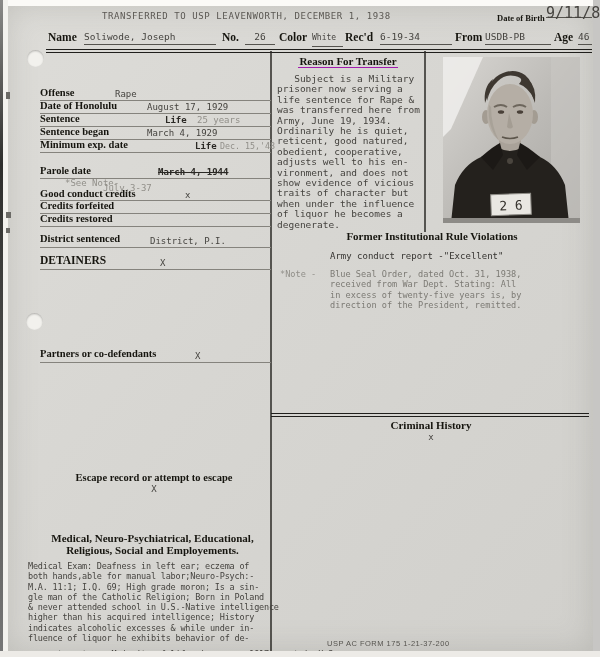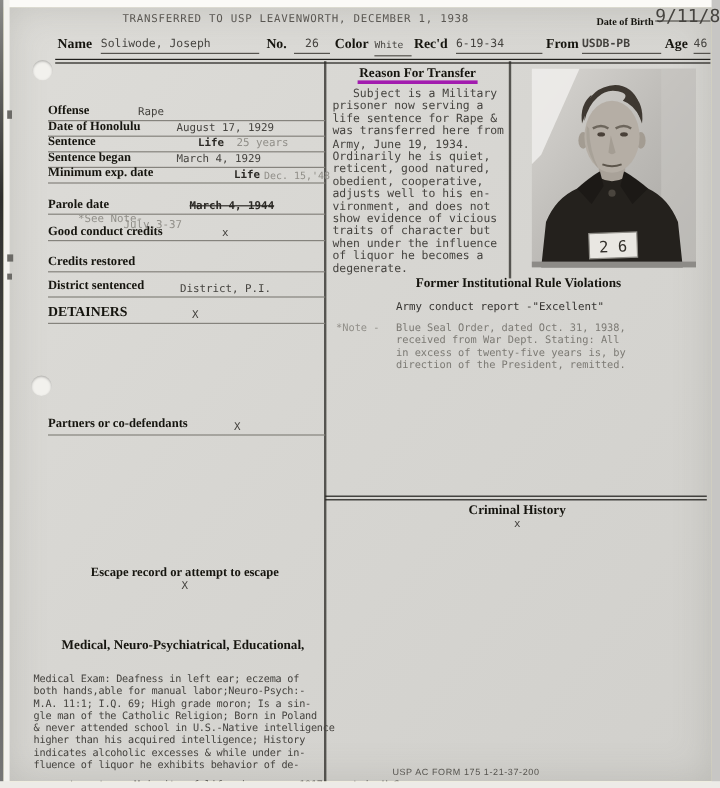--- a/index.html
+++ b/index.html
@@ -68,21 +68,21 @@
   <div>
     <span class="hlabel plabel" style="left:48px;top:31px;">Name</span>
     <span class="hval typed" style="left:84px;top:31px;width:132px;">Soliwode, Joseph</span>
     <span class="hlabel plabel" style="left:222px;top:31px;">No.</span>
     <span class="hval typed" style="left:245px;top:31px;width:30px;text-align:center;">26</span>
     <span class="hlabel plabel" style="left:279px;top:31px;">Color</span>
     <span class="hval typed" style="left:312px;top:33px;width:31px;font-size:8px;">White</span>
     <span class="hlabel plabel" style="left:345px;top:31px;">Rec'd</span>
     <span class="hval typed" style="left:380px;top:31px;width:72px;">6-19-34</span>
     <span class="hlabel plabel" style="left:455px;top:31px;">From</span>
-    <span class="hval typed" style="left:485px;top:31px;width:66px;font-weight:bold;">USDB-PB</span>
+    <span class="hval typed" style="left:485px;top:31px;width:66px;">USDB-PB</span>
     <span class="hlabel plabel" style="left:554px;top:31px;">Age</span>
     <span class="hval typed" style="left:578px;top:31px;width:14px;">46</span>
   </div>
   <div class="dbl" style="left:46px;top:49px;width:546px;"></div>
 
   <div class="vline" style="left:270px;top:51px;height:600px;"></div>
   <div class="vline" style="left:424px;top:51px;height:181px;"></div>
 
   <div class="frow" style="top:87px;">
     <span class="flabel">Offense</span>
@@ -111,20 +111,23 @@
     <span class="fval typed typed-f" style="left:63px;margin-top:16px;">July,3-37</span>
     <span class="fval typed typed-s" style="left:118px;">March 4, 1944</span>
   </div>
   <div class="frow noline" style="top:178px;height:10px;">
     <span class="fval typed typed-f" style="left:25px;top:0;">*See Note-</span>
   </div>
   <div class="frow" style="top:188px;height:12px;">
     <span class="flabel">Good conduct credits</span>
     <span class="fval typed" style="left:145px;">x</span>
   </div>
+  <div class="frow" style="top:200px;">
+    <span class="flabel">Credits forfeited</span>
+  </div>
   <div class="frow" style="top:213px;">
     <span class="flabel">Credits restored</span>
   </div>
   <div class="frow" style="top:233px;height:14px;">
     <span class="flabel">District sentenced</span>
     <span class="fval typed" style="left:110px;top:3px;">District, P.I.</span>
   </div>
   <div class="frow" style="top:254px;height:15px;">
     <span class="flabel" style="font-size:11.5px;">DETAINERS</span>
     <span class="fval typed" style="left:120px;top:4px;">X</span>
@@ -133,21 +136,21 @@
     <span class="flabel">Partners or co-defendants</span>
     <span class="fval typed" style="left:155px;top:3px;">X</span>
   </div>
 
   <div class="center-block" style="left:38px;top:472px;width:232px;">
     <div class="flabel">Escape record or attempt to escape</div>
     <div class="typed" style="margin-top:1px;">X</div>
   </div>
 
   <div class="sec-title" style="left:273px;top:55px;width:150px;">
-    <span style="display:inline-block;border-bottom:3px solid #a21caf;padding:0 1px;">Reason For Transfer</span>
+    <span style="display:inline-block;border-bottom:1px solid #a21caf;padding:0 1px;">Reason For Transfer</span>
   </div>
   <div class="body-text typed" style="left:277px;top:74px;font-size:9.5px;">   Subject is a Military
 prisoner now serving a
 life sentence for Rape &amp;
 was transferred here from
 Army, June 19, 1934.
 Ordinarily he is quiet,
 reticent, good natured,
 obedient, cooperative,
 adjusts well to his en-
@@ -165,20 +168,21 @@
 received from War Dept. Stating: All
 in excess of twenty-five years is, by
 direction of the President, remitted.</div>
 
   <div class="dbl" style="left:271px;top:413px;width:318px;"></div>
   <div class="sec-title" style="left:271px;top:419px;width:320px;">Criminal History</div>
   <div class="abs typed" style="left:271px;top:432px;width:320px;text-align:center;">x</div>
 
   <div class="center-block" style="left:30px;top:532px;width:245px;">
     <div class="flabel" style="font-size:11px;">Medical, Neuro-Psychiatrical, Educational,</div>
+    <div class="flabel" style="font-size:11px;">Religious, Social and Employements.</div>
   </div>
   <div class="body-text typed" style="left:28px;top:561px;font-size:8.5px;line-height:10.3px;letter-spacing:-.2px;">Medical Exam: Deafness in left ear; eczema of
 both hands,able for manual labor;Neuro-Psych:-
 M.A. 11:1; I.Q. 69; High grade moron; Is a sin-
 gle man of the Catholic Religion; Born in Poland
 &amp; never attended school in U.S.-Native intelligence
 higher than his acquired intelligence; History
 indicates alcoholic excesses &amp; while under in-
 fluence of liquor he exhibits behavior of de-</div>
   <div class="abs" style="left:28px;top:642px;width:440px;height:9px;overflow:hidden;">

